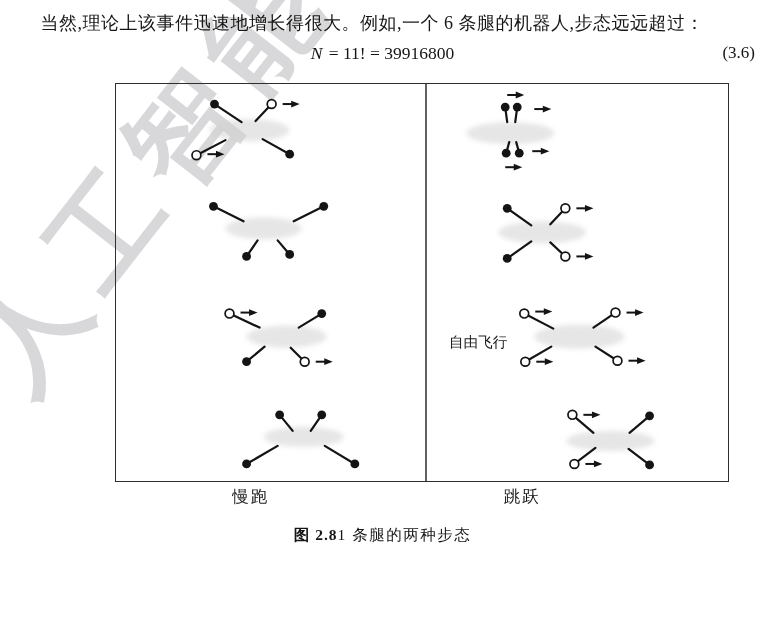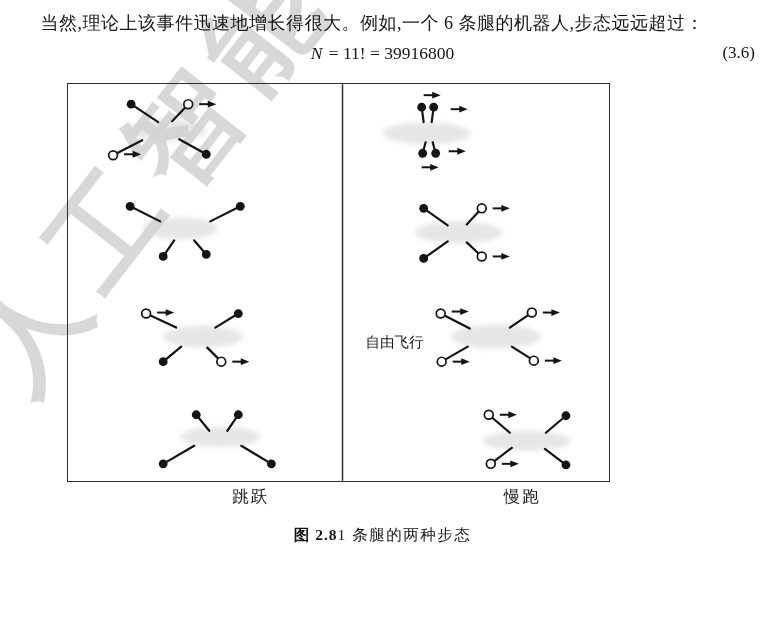--- a/index.html
+++ b/index.html
@@ -25,21 +25,21 @@
   p.indent{text-indent:1.8em;}
   .eq-row{
     display:grid;grid-template-columns:1fr auto 1fr;
     align-items:center;height:30px;font-size:17.5px;
   }
   .equation{grid-column:2;font-family:"Liberation Serif",serif;}
   .equation i{font-style:italic;margin-right:2px;}
   .eq-num{grid-column:3;justify-self:end;padding-right:2px;font-size:17px;}
   .figure-wrap{margin-top:15px;}
   .gait-box{
-    width:543px;height:399px;margin-left:59px;
+    width:614px;height:399px;margin-left:107px;
     border:1.5px solid #2e2e2e;box-sizing:border-box;
     background:transparent;
   }
   .gait-box svg{display:block;width:100%;height:100%;}
   .leg{stroke:#141414;stroke-width:2.2;stroke-linecap:round;}
   .foot-ground{fill:#141414;}
   .foot-air{fill:#ffffff;stroke:#141414;stroke-width:1.7;}
   .arrow-shaft{stroke:#141414;stroke-width:2;}
   .arrow-head{fill:#141414;}
   .body-blob{fill:#d2d2d2;opacity:0.55;}
@@ -192,22 +192,22 @@
               <circle cx="422" cy="379" r="4.4" class="foot-air"></circle>
               <line x1="433" y1="379" x2="443" y2="379" class="arrow-shaft"></line>
               <polygon points="450,379 441.5,375.6 441.5,382.4" class="arrow-head"></polygon>
               <line x1="497" y1="380" x2="476" y2="364" class="leg"></line>
               <circle cx="497" cy="380" r="4.4" class="foot-ground"></circle>
             </g>
         </svg>
       </div>
 
       <div class="col-labels">
+        <span>慢跑</span>
         <span>跳跃</span>
-        <span>慢跑</span>
       </div>
 
       <div class="caption">
         <b>图 2.8</b><span>1 条腿的两种步态</span>
       </div>
 
     </div>
   </div>
 </div>
 

